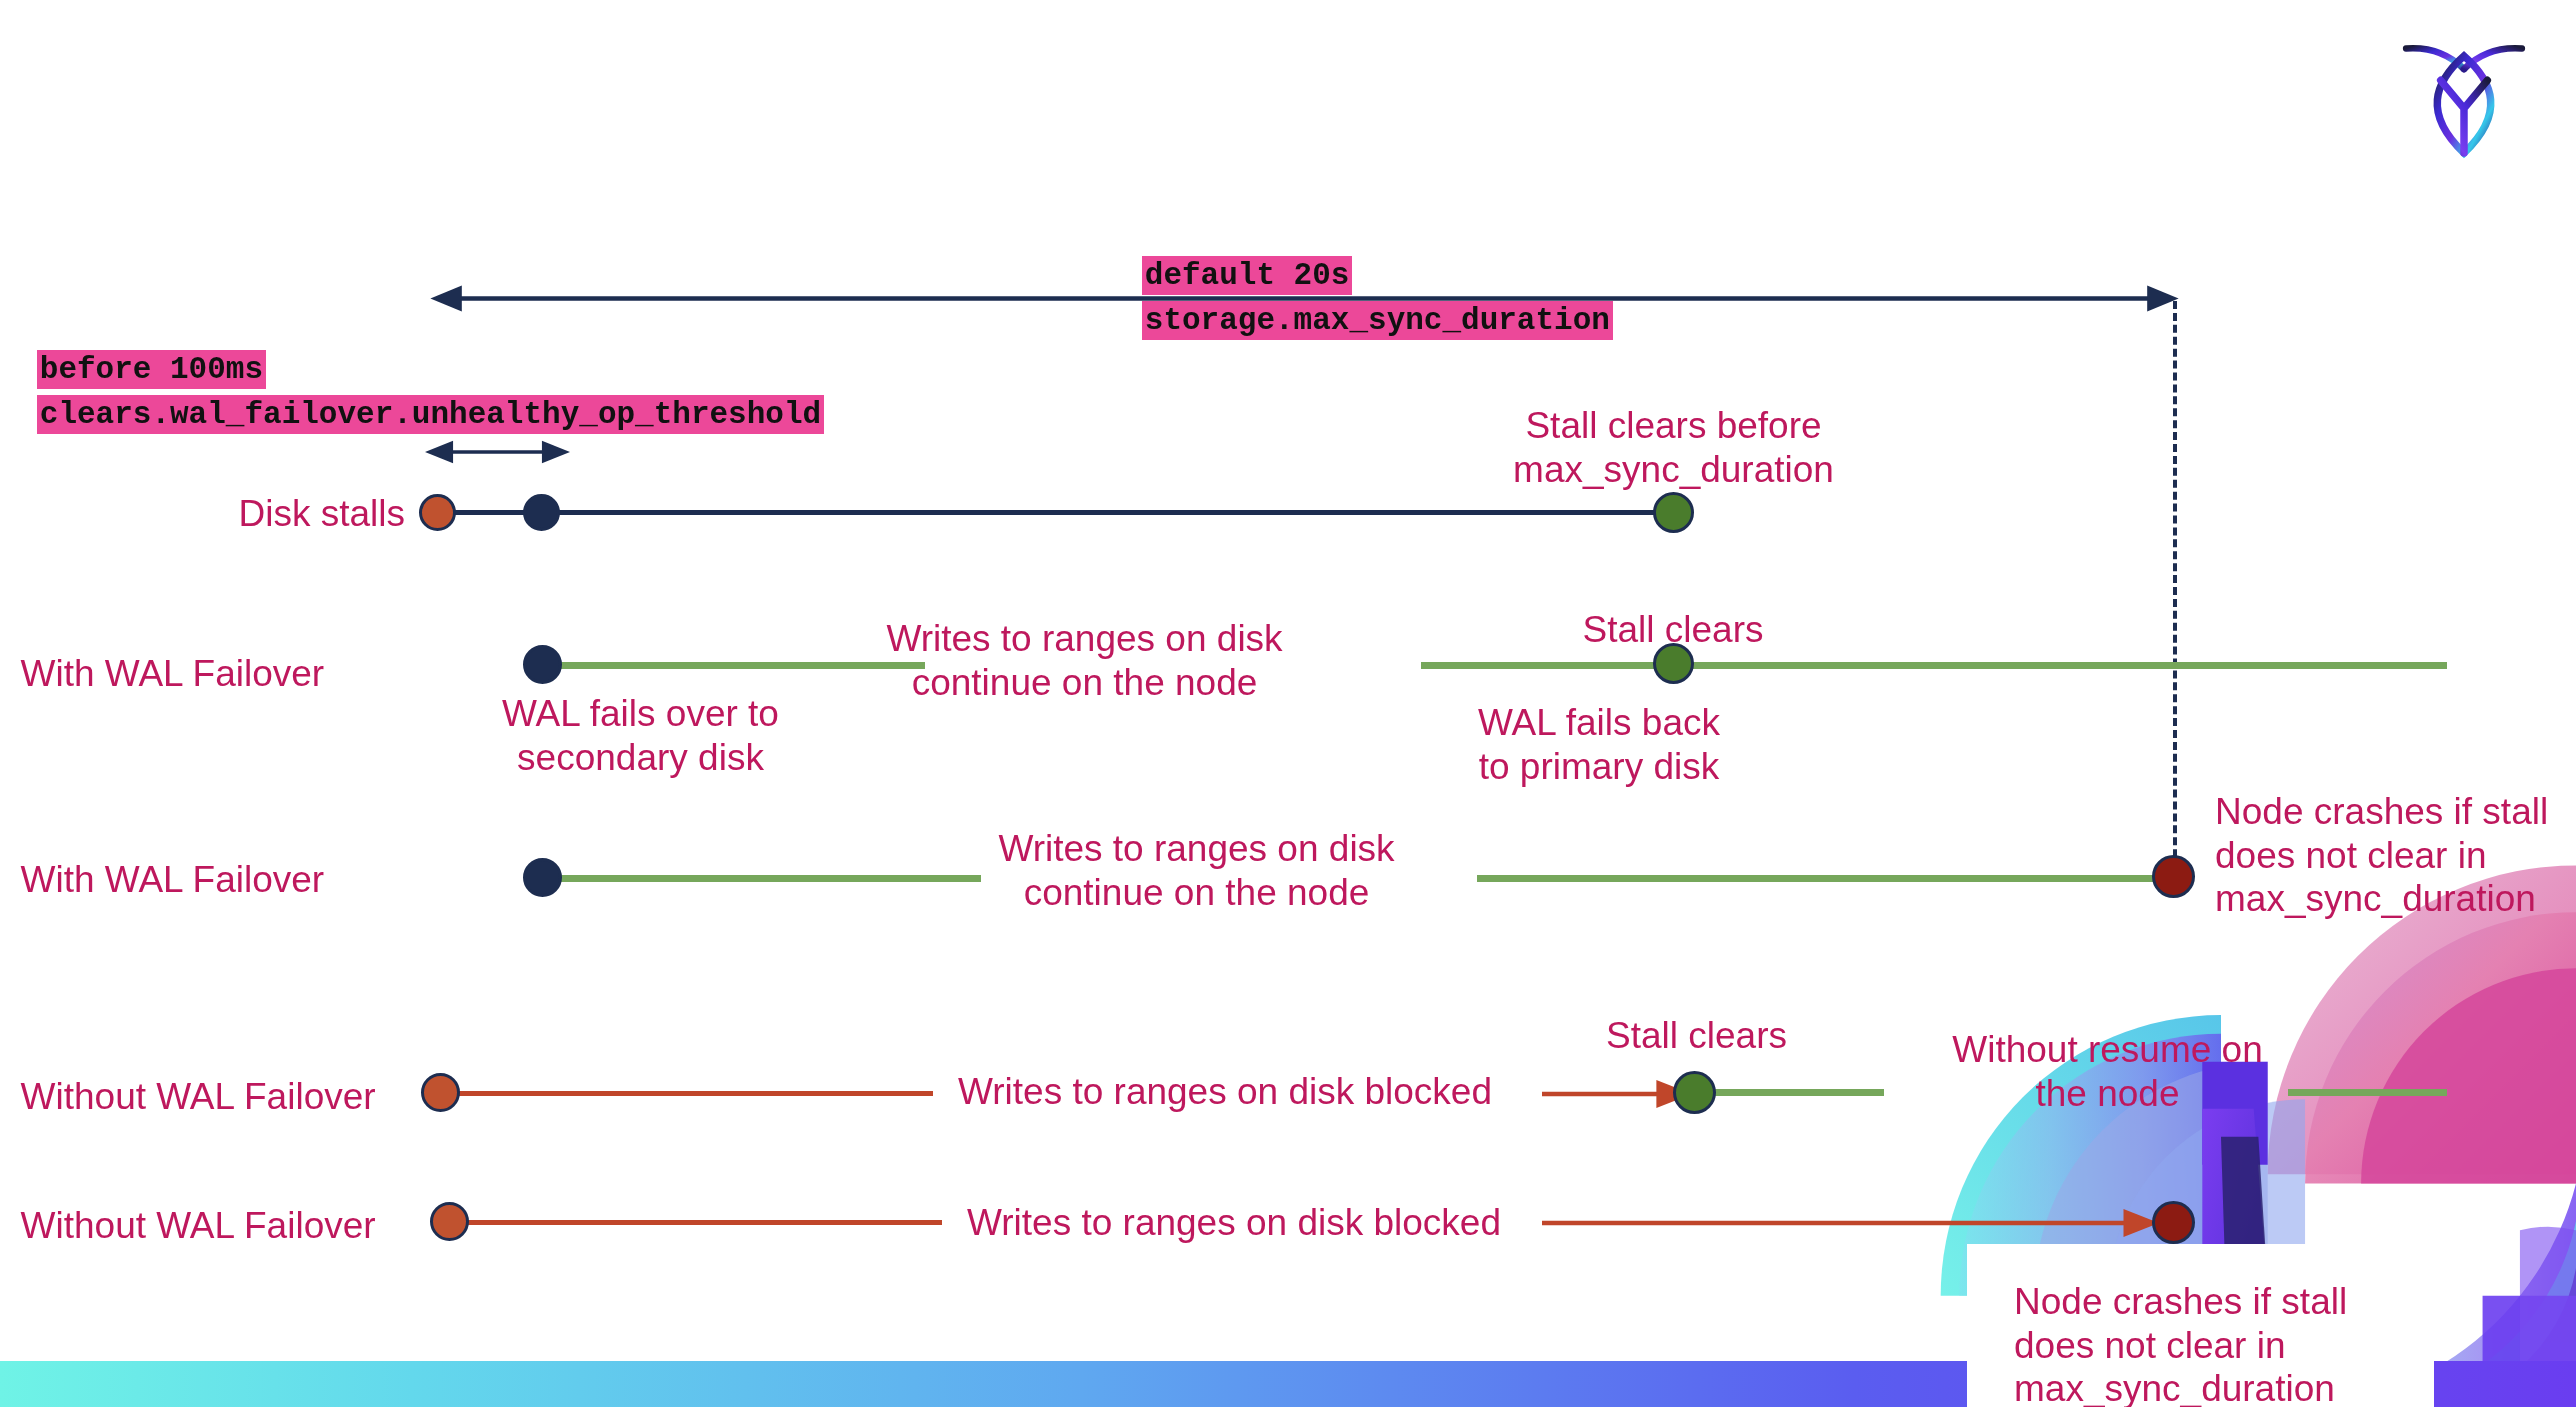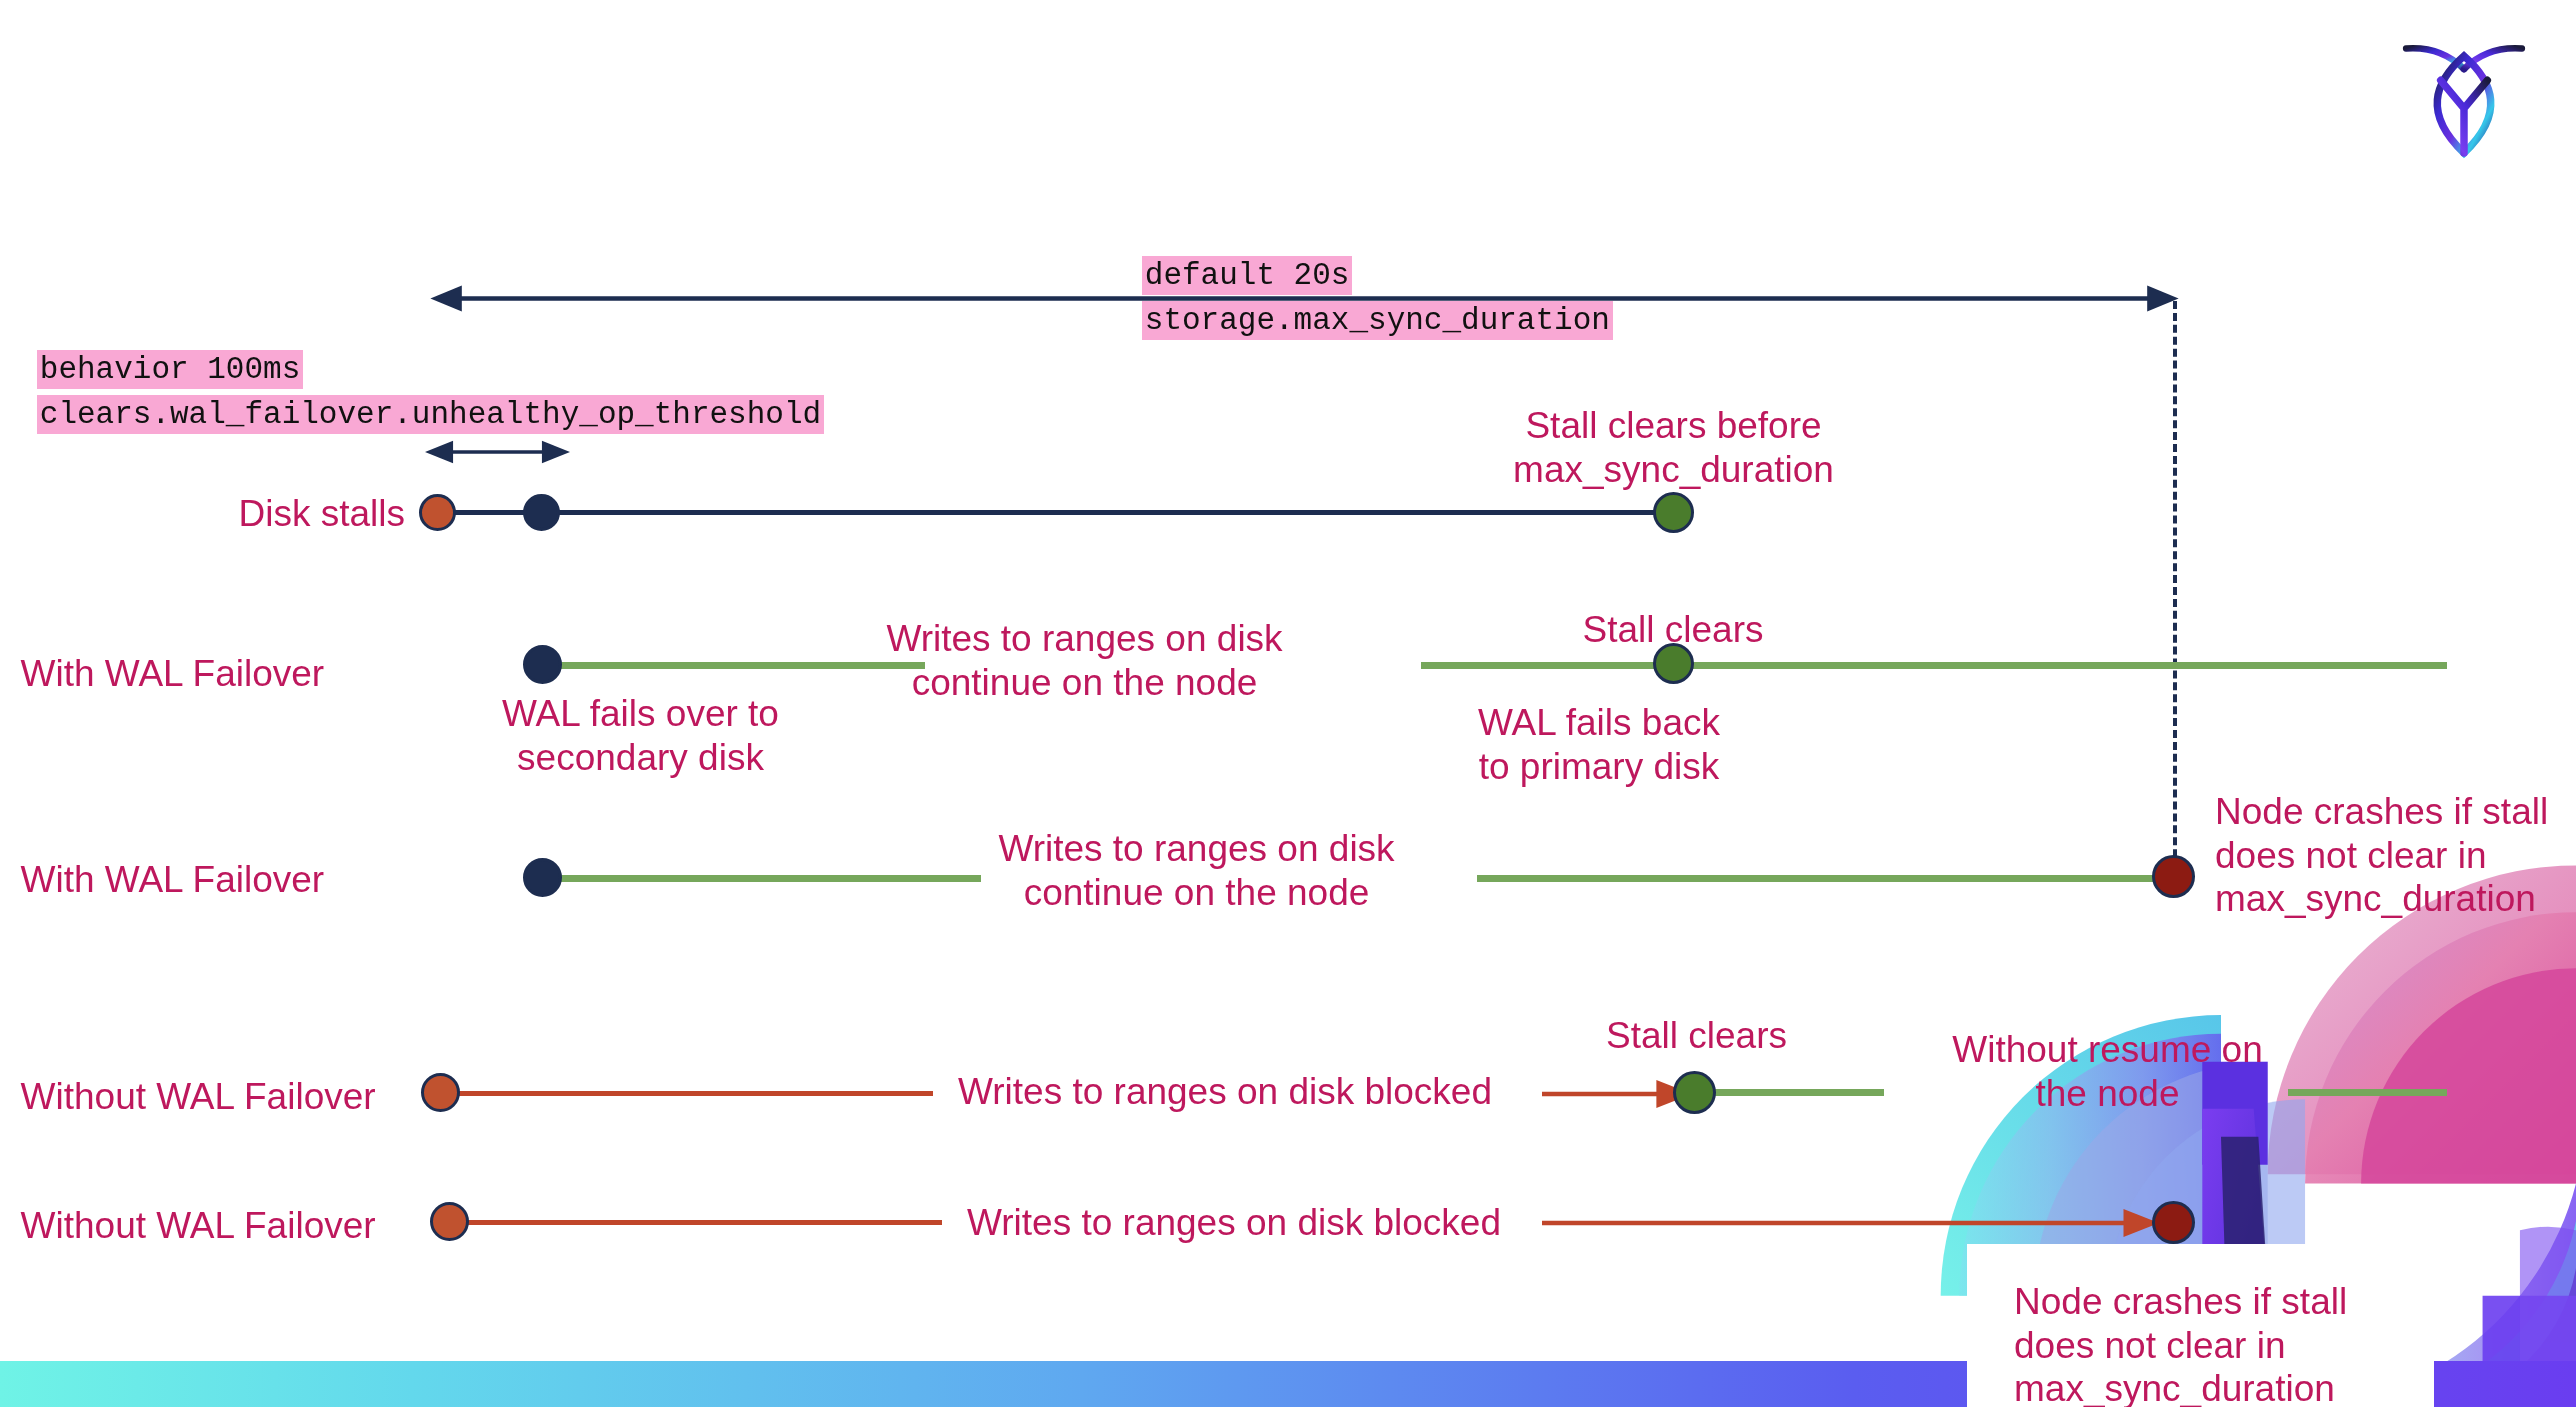--- a/index.html
+++ b/index.html
@@ -43,22 +43,23 @@
   
   .mono {
     position: absolute;
     font-family: "Liberation Mono", "DejaVu Sans Mono", monospace;
     font-size: 31px;
     color: #111111;
     white-space: nowrap;
     line-height: 1.45;
   }
   .mono span {
-    background: #f9a8d4;
+    background: #ec4899;
     padding: 1.9px 2.8px;
+    font-weight: bold;
   }
 
   
   .label {
     position: absolute;
     font-size: 37px;
     color: #be185d;
     line-height: 1.18;
     white-space: pre-line;
   }
@@ -217,21 +218,21 @@
 
   <svg class="arrowsvg" style="left:421px; top:280px; width:1767px; height:37px;" viewBox="0 0 1890 40">
     <line x1="18" y1="20" x2="1872" y2="20" stroke="#1d2d50" stroke-width="5"></line>
     <polygon points="0,20 34,6 34,34" fill="#1d2d50"></polygon>
     <polygon points="1890,20 1856,6 1856,34" fill="#1d2d50"></polygon>
   </svg>
 
   <div class="vdash" style="left:2173px; top:301px; height:580px;"></div>
 
   <div class="mono" style="left:37px; top:348px; text-align:left;">
-    <div><span>behavior 100ms</span></div>
+    <div><span>before 100ms</span></div>
     <div><span>clears.wal_failover.unhealthy_op_threshold</span></div>
   </div>
 
   <svg class="arrowsvg" style="left:425px; top:435px; width:145px; height:34px;" viewBox="0 0 155 36">
     <line x1="16" y1="18" x2="139" y2="18" stroke="#1d2d50" stroke-width="4"></line>
     <polygon points="0,18 30,6 30,30" fill="#1d2d50"></polygon>
     <polygon points="155,18 125,6 125,30" fill="#1d2d50"></polygon>
   </svg>
 
   <div class="label r" style="left:0px; top:492px; width:393px;">Disk stalls</div>

